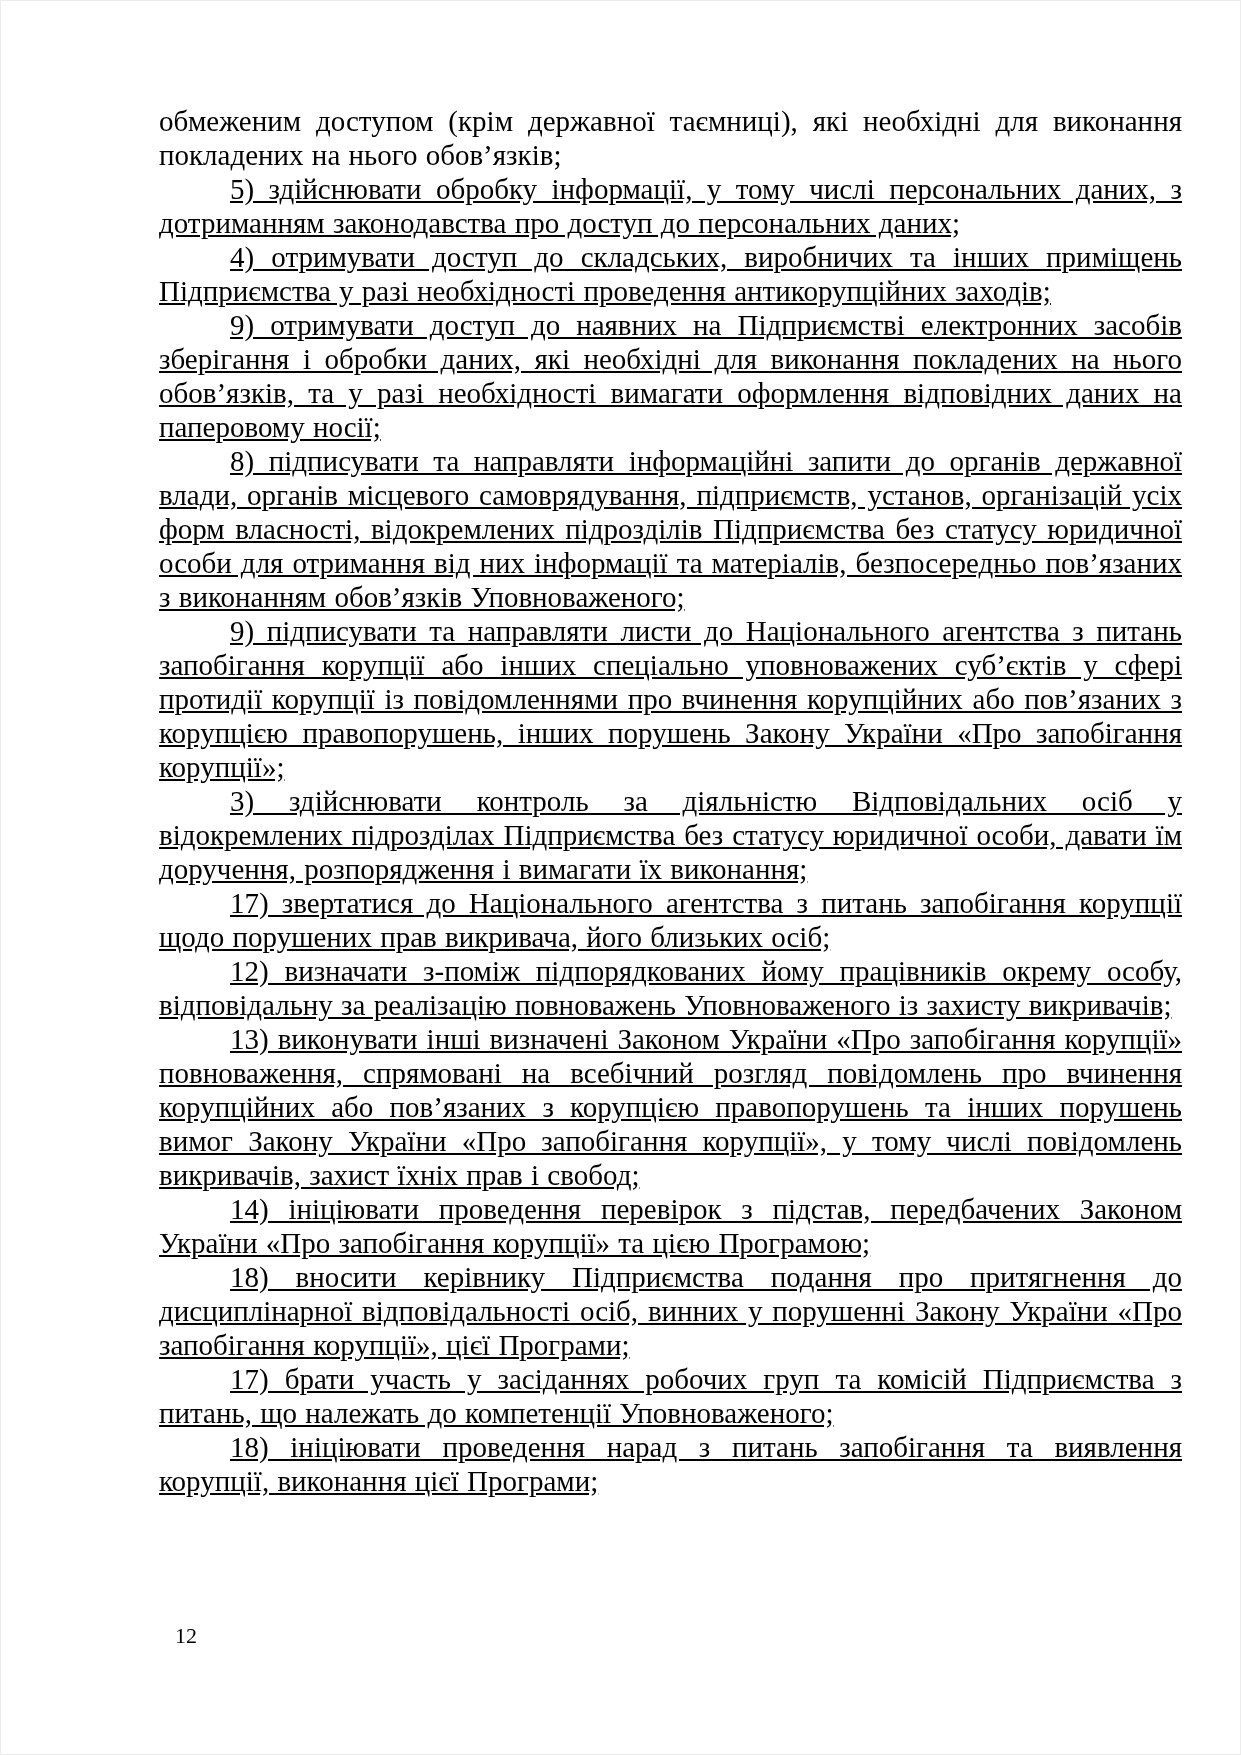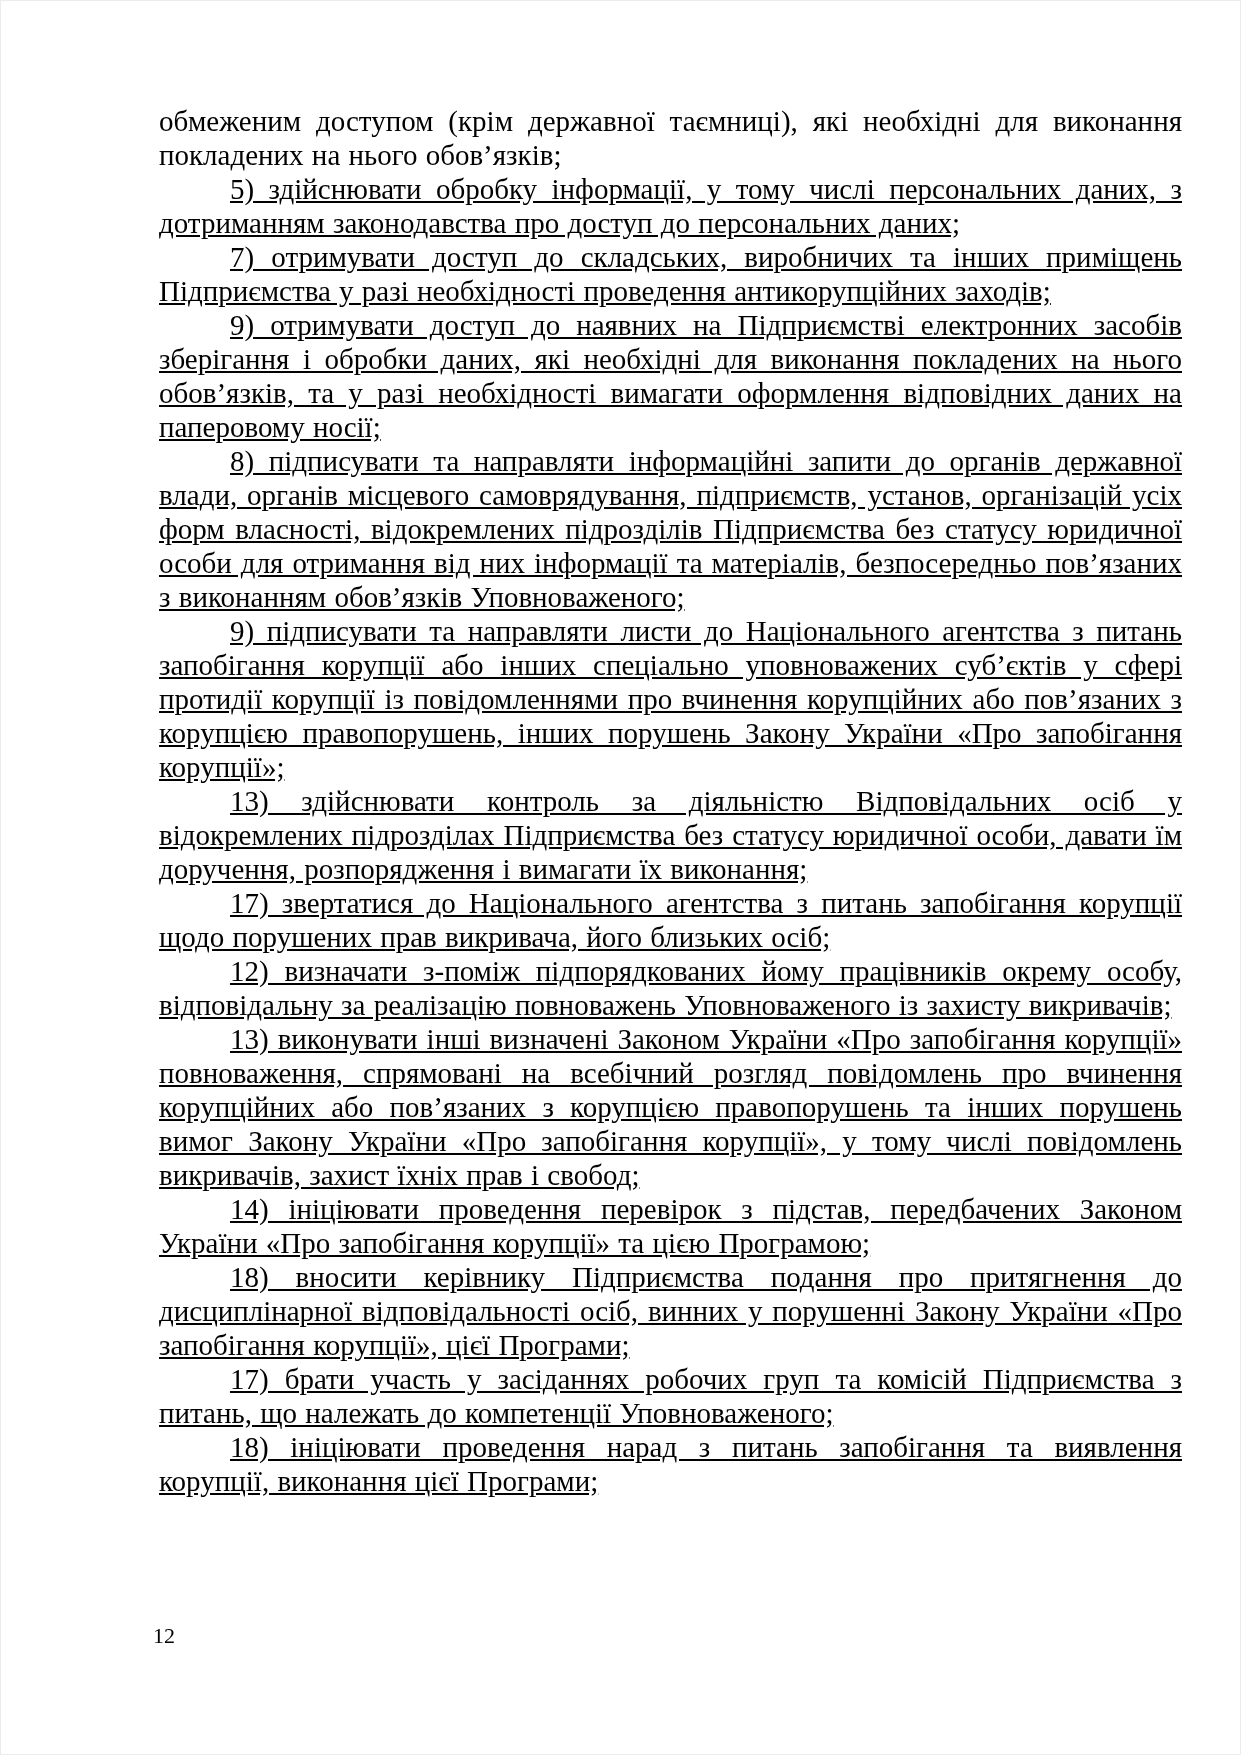--- a/index.html
+++ b/index.html
@@ -31,41 +31,41 @@
     line-height: 34px;
     text-align: justify;
     word-spacing: 1px;
   }
   .content p.indent {
     text-indent: 71px;
     text-decoration: underline;
   }
   .page-number {
     position: absolute;
-    left: 152px;
+    left: 174px;
     top: 1622px;
     font-size: 22px;
     line-height: 26px;
     font-family: "Liberation Serif", "DejaVu Serif", serif;
     color: #000000;
     text-align: right;
   }
 </style>
 </head>
 <body>
 
 <div class="page">
   <div class="content">
     <p class="noindent">обмеженим доступом (крім державної таємниці), які необхідні для виконання покладених на нього обов’язків;</p>
     <p class="indent">5) здійснювати обробку інформації, у тому числі персональних даних, з дотриманням законодавства про доступ до персональних даних;</p>
-    <p class="indent">7) отримувати доступ до складських, виробничих та інших приміщень Підприємства у разі необхідності проведення антикорупційних заходів;</p>
+    <p class="indent">4) отримувати доступ до складських, виробничих та інших приміщень Підприємства у разі необхідності проведення антикорупційних заходів;</p>
     <p class="indent">9) отримувати доступ до наявних на Підприємстві електронних засобів зберігання і обробки даних, які необхідні для виконання покладених на нього обов’язків, та у разі необхідності вимагати оформлення відповідних даних на паперовому носії;</p>
     <p class="indent">8) підписувати та направляти інформаційні запити до органів державної влади, органів місцевого самоврядування, підприємств, установ, організацій усіх форм власності, відокремлених підрозділів Підприємства без статусу юридичної особи для отримання від них інформації та матеріалів, безпосередньо пов’язаних з виконанням обов’язків Уповноваженого;</p>
     <p class="indent">9) підписувати та направляти листи до Національного агентства з питань запобігання корупції або інших спеціально уповноважених суб’єктів у сфері протидії корупції із повідомленнями про вчинення корупційних або пов’язаних з корупцією правопорушень, інших порушень Закону України «Про запобігання корупції»;</p>
-    <p class="indent">13) здійснювати контроль за діяльністю Відповідальних осіб у відокремлених підрозділах Підприємства без статусу юридичної особи, давати їм доручення, розпорядження і вимагати їх виконання;</p>
+    <p class="indent">3) здійснювати контроль за діяльністю Відповідальних осіб у відокремлених підрозділах Підприємства без статусу юридичної особи, давати їм доручення, розпорядження і вимагати їх виконання;</p>
     <p class="indent">17) звертатися до Національного агентства з питань запобігання корупції щодо порушених прав викривача, його близьких осіб;</p>
     <p class="indent">12) визначати з-поміж підпорядкованих йому працівників окрему особу, відповідальну за реалізацію повноважень Уповноваженого із захисту викривачів;</p>
     <p class="indent">13) виконувати інші визначені Законом України «Про запобігання корупції» повноваження, спрямовані на всебічний розгляд повідомлень про вчинення корупційних або пов’язаних з корупцією правопорушень та інших порушень вимог Закону України «Про запобігання корупції», у тому числі повідомлень викривачів, захист їхніх прав і свобод;</p>
     <p class="indent">14) ініціювати проведення перевірок з підстав, передбачених Законом України «Про запобігання корупції» та цією Програмою;</p>
     <p class="indent">18) вносити керівнику Підприємства подання про притягнення до дисциплінарної відповідальності осіб, винних у порушенні Закону України «Про запобігання корупції», цієї Програми;</p>
     <p class="indent">17) брати участь у засіданнях робочих груп та комісій Підприємства з питань, що належать до компетенції Уповноваженого;</p>
     <p class="indent">18) ініціювати проведення нарад з питань запобігання та виявлення корупції, виконання цієї Програми;</p>
   </div>
   <div class="page-number">12</div>
 </div>

